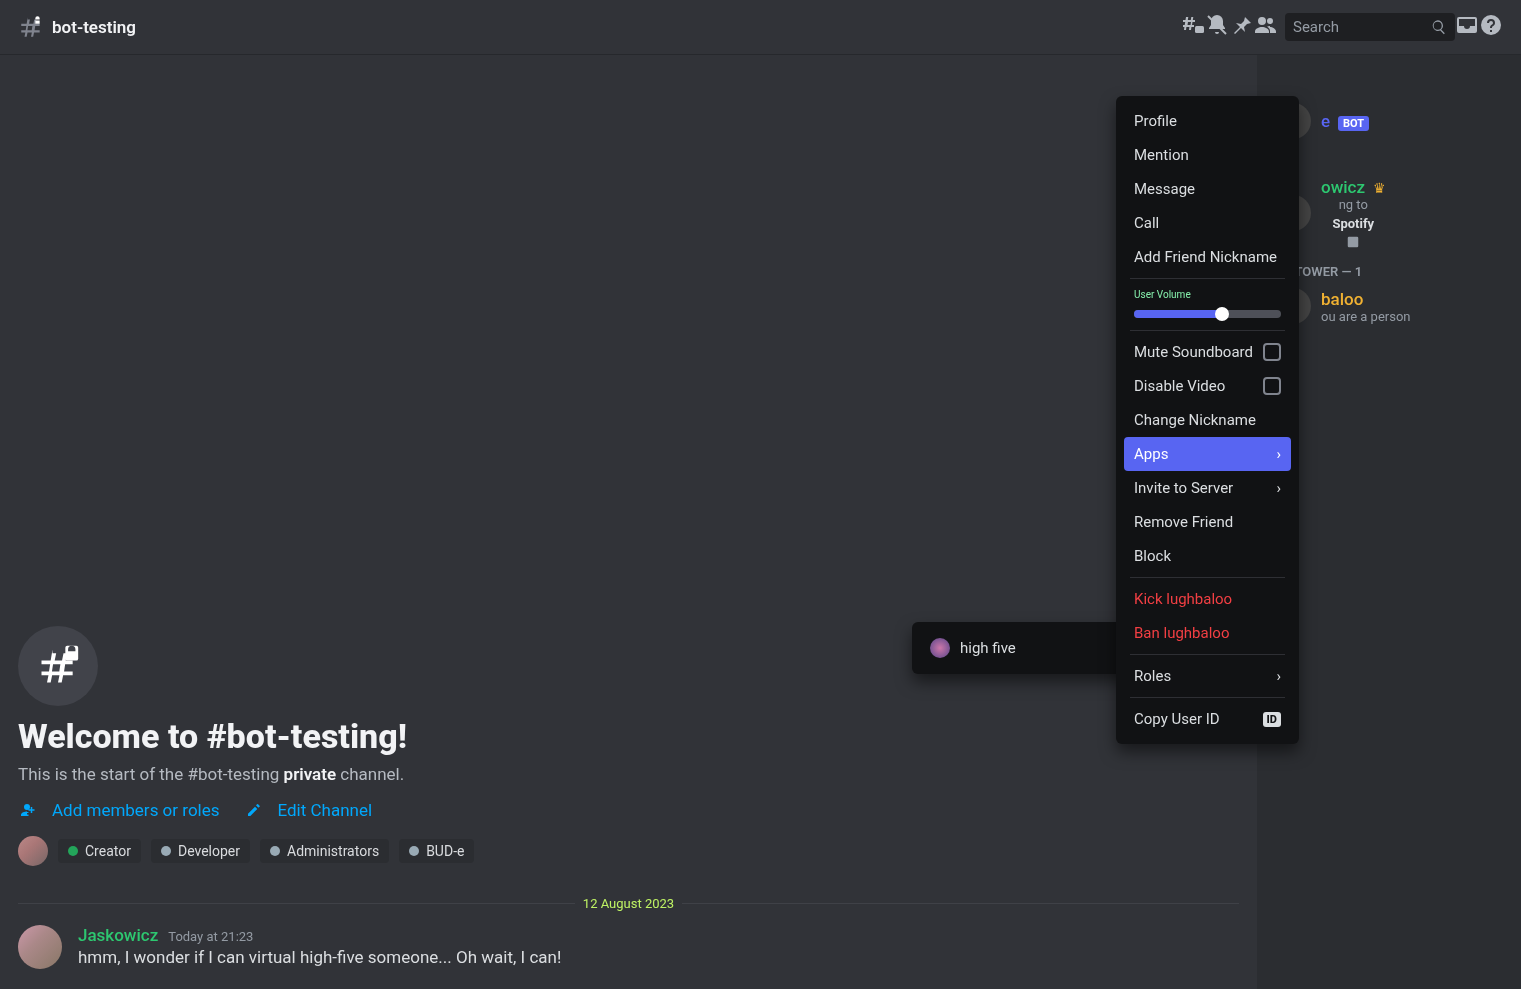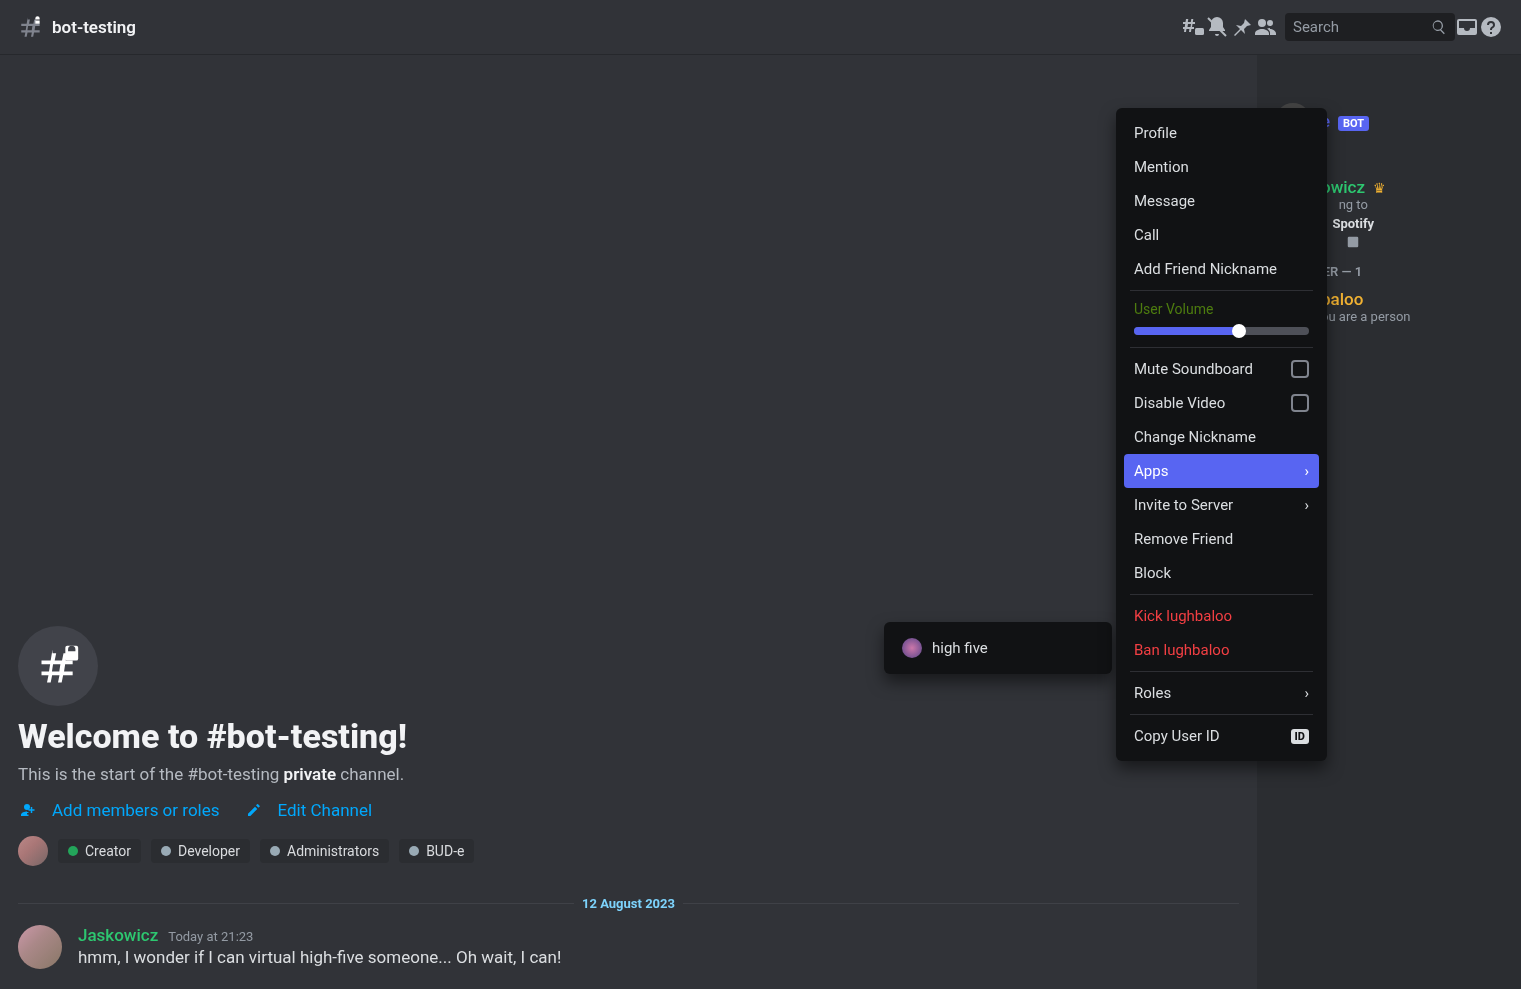--- a/index.html
+++ b/index.html
@@ -19,21 +19,21 @@
   display: flex;
   align-items: center;
   padding: 0 18px;
 }
 .topbar-left { display: flex; align-items: center; gap: 8px; flex: 1; }
 .hash-lock-small {
   width: 26px; height: 26px; color: #80848e; position: relative;
   display:flex;align-items:center;justify-content:center;
 }
 .channel-name { color: #f2f3f5; font-weight: 600; font-size: 17px; }
-.topbar-icons { display: flex; align-items:center; }
+.topbar-icons { display: flex; align-items:flex-start; }
 .topbar-icon { width:24px; height:24px; color:#b5bac1; cursor:pointer; }
 .search-box {
   background:#1e1f22; border-radius:4px; width:170px; height:28px;
   display:flex; align-items:center; padding:0 8px; color:#949ba4;
   justify-content:space-between; margin-left:8px;
 }
 .search-box span { font-size:15px; }
 .main {
   position:absolute; top:55px; left:0; right:264px; bottom:0;
   display:flex; flex-direction:column;
@@ -58,21 +58,21 @@
   width:30px;height:30px;border-radius:50%;
   background: linear-gradient(135deg,#b88 0%,#a77 40%,#766 100%);
   display:inline-block;
 }
 .role-chip {
   background:#2b2d31; border-radius:4px; padding:4px 10px; font-size:14px; color:#d9dbde;
   display:flex; align-items:center; gap:7px;
 }
 .role-dot { width:10px;height:10px;border-radius:50%; }
 .date-divider {
-  text-align:center; color:#7dd3fc; font-size:13px; font-weight:700;
+  text-align:center; color:#bef264; font-size:13px; font-weight:400;
   display:flex; align-items:center; gap:8px; margin-bottom:10px;
 }
 .date-divider::before, .date-divider::after {
   content:""; flex:1; height:1px; background:#3f4147;
 }
 .msg { display:flex; gap:16px; padding:4px 0 20px 0; }
 .msg-avatar {
   width:44px;height:44px;border-radius:50%;
   background: linear-gradient(135deg,#c9a 0%,#a88 40%,#876 100%);
   flex-shrink:0;
@@ -110,53 +110,53 @@
 .member-avatar {
   width:36px;height:36px;border-radius:50%;background:#444; flex-shrink:0;
 }
 .member-name { font-size:17px; font-weight:500; }
 .member-sub { font-size:13px; color:#949ba4; display:flex; align-items:center; gap:4px;flex-direction:column;}
 .bot-badge { background:#5865f2; color:#fff; font-size:11px; font-weight:700; padding:1px 5px; border-radius:3px; margin-left:4px;}
 .crown { color:#f0b132; font-size:14px; margin-left:4px;}
 .member-col { display:flex; flex-direction:column; }
 
 .context-menu {
-  position:absolute; top:108px; left:1116px; width:211px;
+  position:absolute; top:96px; left:1116px; width:183px;
   background:#111214; border-radius:6px; padding:8px;
   box-shadow: 0 8px 16px rgba(0,0,0,0.5);
   z-index:100;
 }
 .ctx-item {
   padding:8px 10px; font-size:15px; color:#dbdee1; border-radius:4px;
   cursor:pointer; display:flex; align-items:center; justify-content:space-between;
 }
 .ctx-item.active { background:#5865f2; color:#fff; }
 .ctx-item.danger { color:#f23f43; }
 .ctx-sep { height:1px; background:#2e2f34; margin:4px 6px; }
-.ctx-label { padding:6px 10px 2px; font-size:14px; color:#4d7c0f; }
+.ctx-label { padding:6px 10px 2px; font-size:10px; color:#86efac; }
 .ctx-slider { padding:0 10px 8px; }
 .slider-track {
   height:8px; background:#4e5058; border-radius:4px; position:relative; margin-top:8px;
 }
 .slider-fill {
   position:absolute; left:0; top:0; bottom:0; width:60%; background:#5865f2; border-radius:4px;
 }
 .slider-thumb {
   position:absolute; left:60%; top:50%; transform:translate(-50%,-50%);
   width:14px;height:14px;border-radius:50%;background:#fff;
 }
 .ctx-check { width:18px;height:18px;border:2px solid #80848e;border-radius:4px; }
 .ctx-chev { color:inherit; }
 .id-badge {
   background:#dbdee1;color:#111214;font-size:11px;font-weight:800;
   padding:1px 4px;border-radius:3px;
 }
 
 .submenu {
-  position:absolute; top:622px; left:884px; width:228px;
+  position:absolute; top:622px; left:912px; width:228px;
   background:#111214; border-radius:6px; padding:8px;
   box-shadow: 0 8px 16px rgba(0,0,0,0.5);
   z-index:99;
 }
 .sub-item {
   padding:8px 10px; font-size:15px; color:#dbdee1; border-radius:4px;
   display:flex; align-items:center; gap:10px; cursor:pointer;
 }
 .sub-avatar {
   width:20px;height:20px;border-radius:50%;

